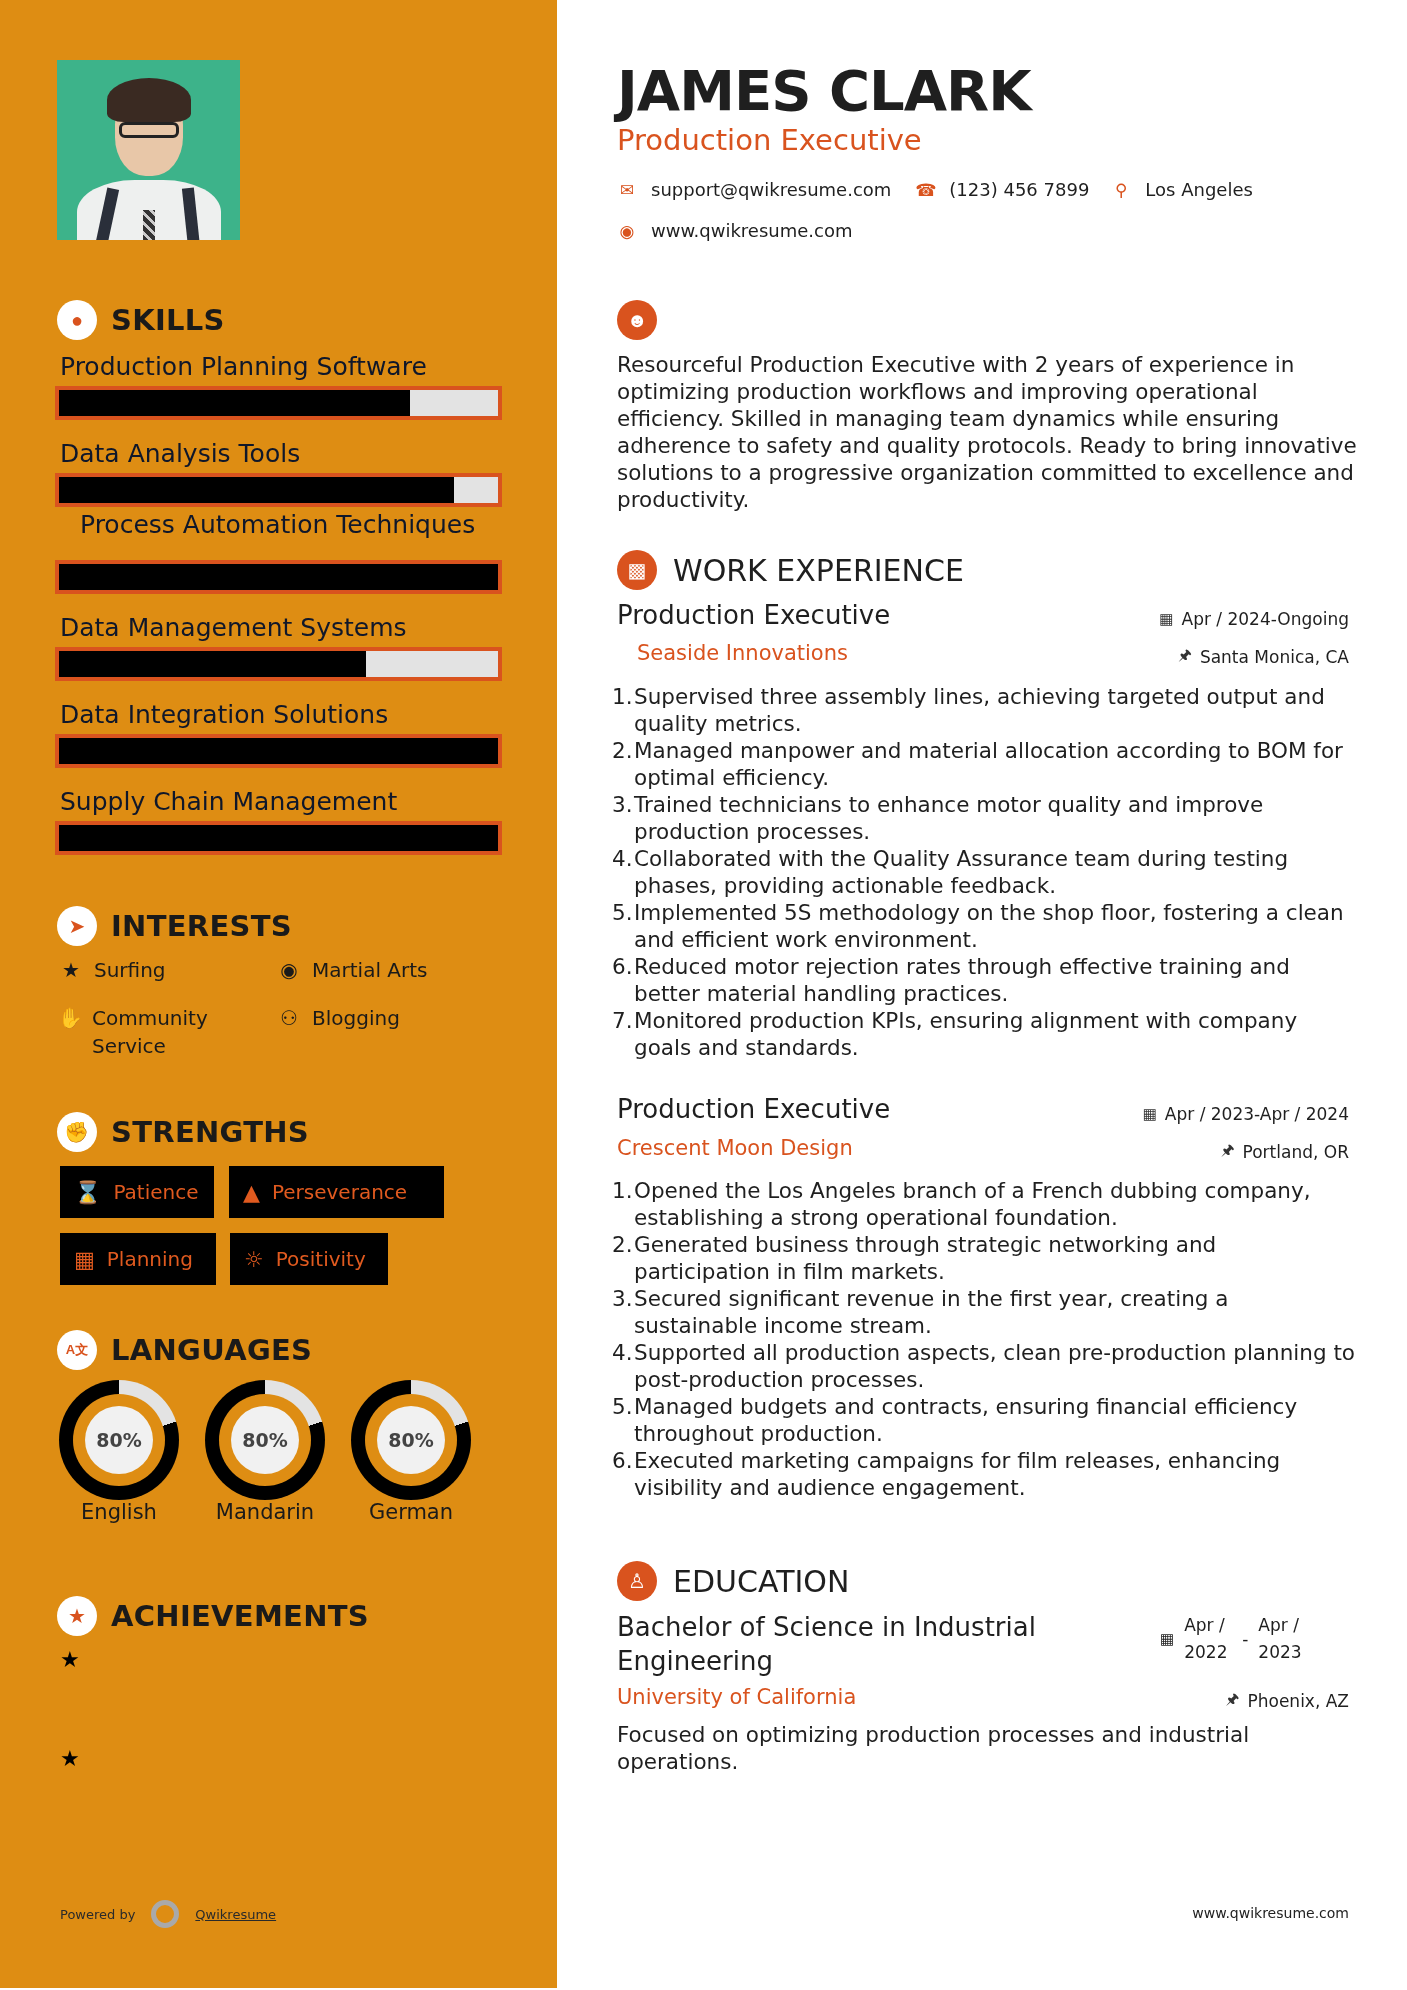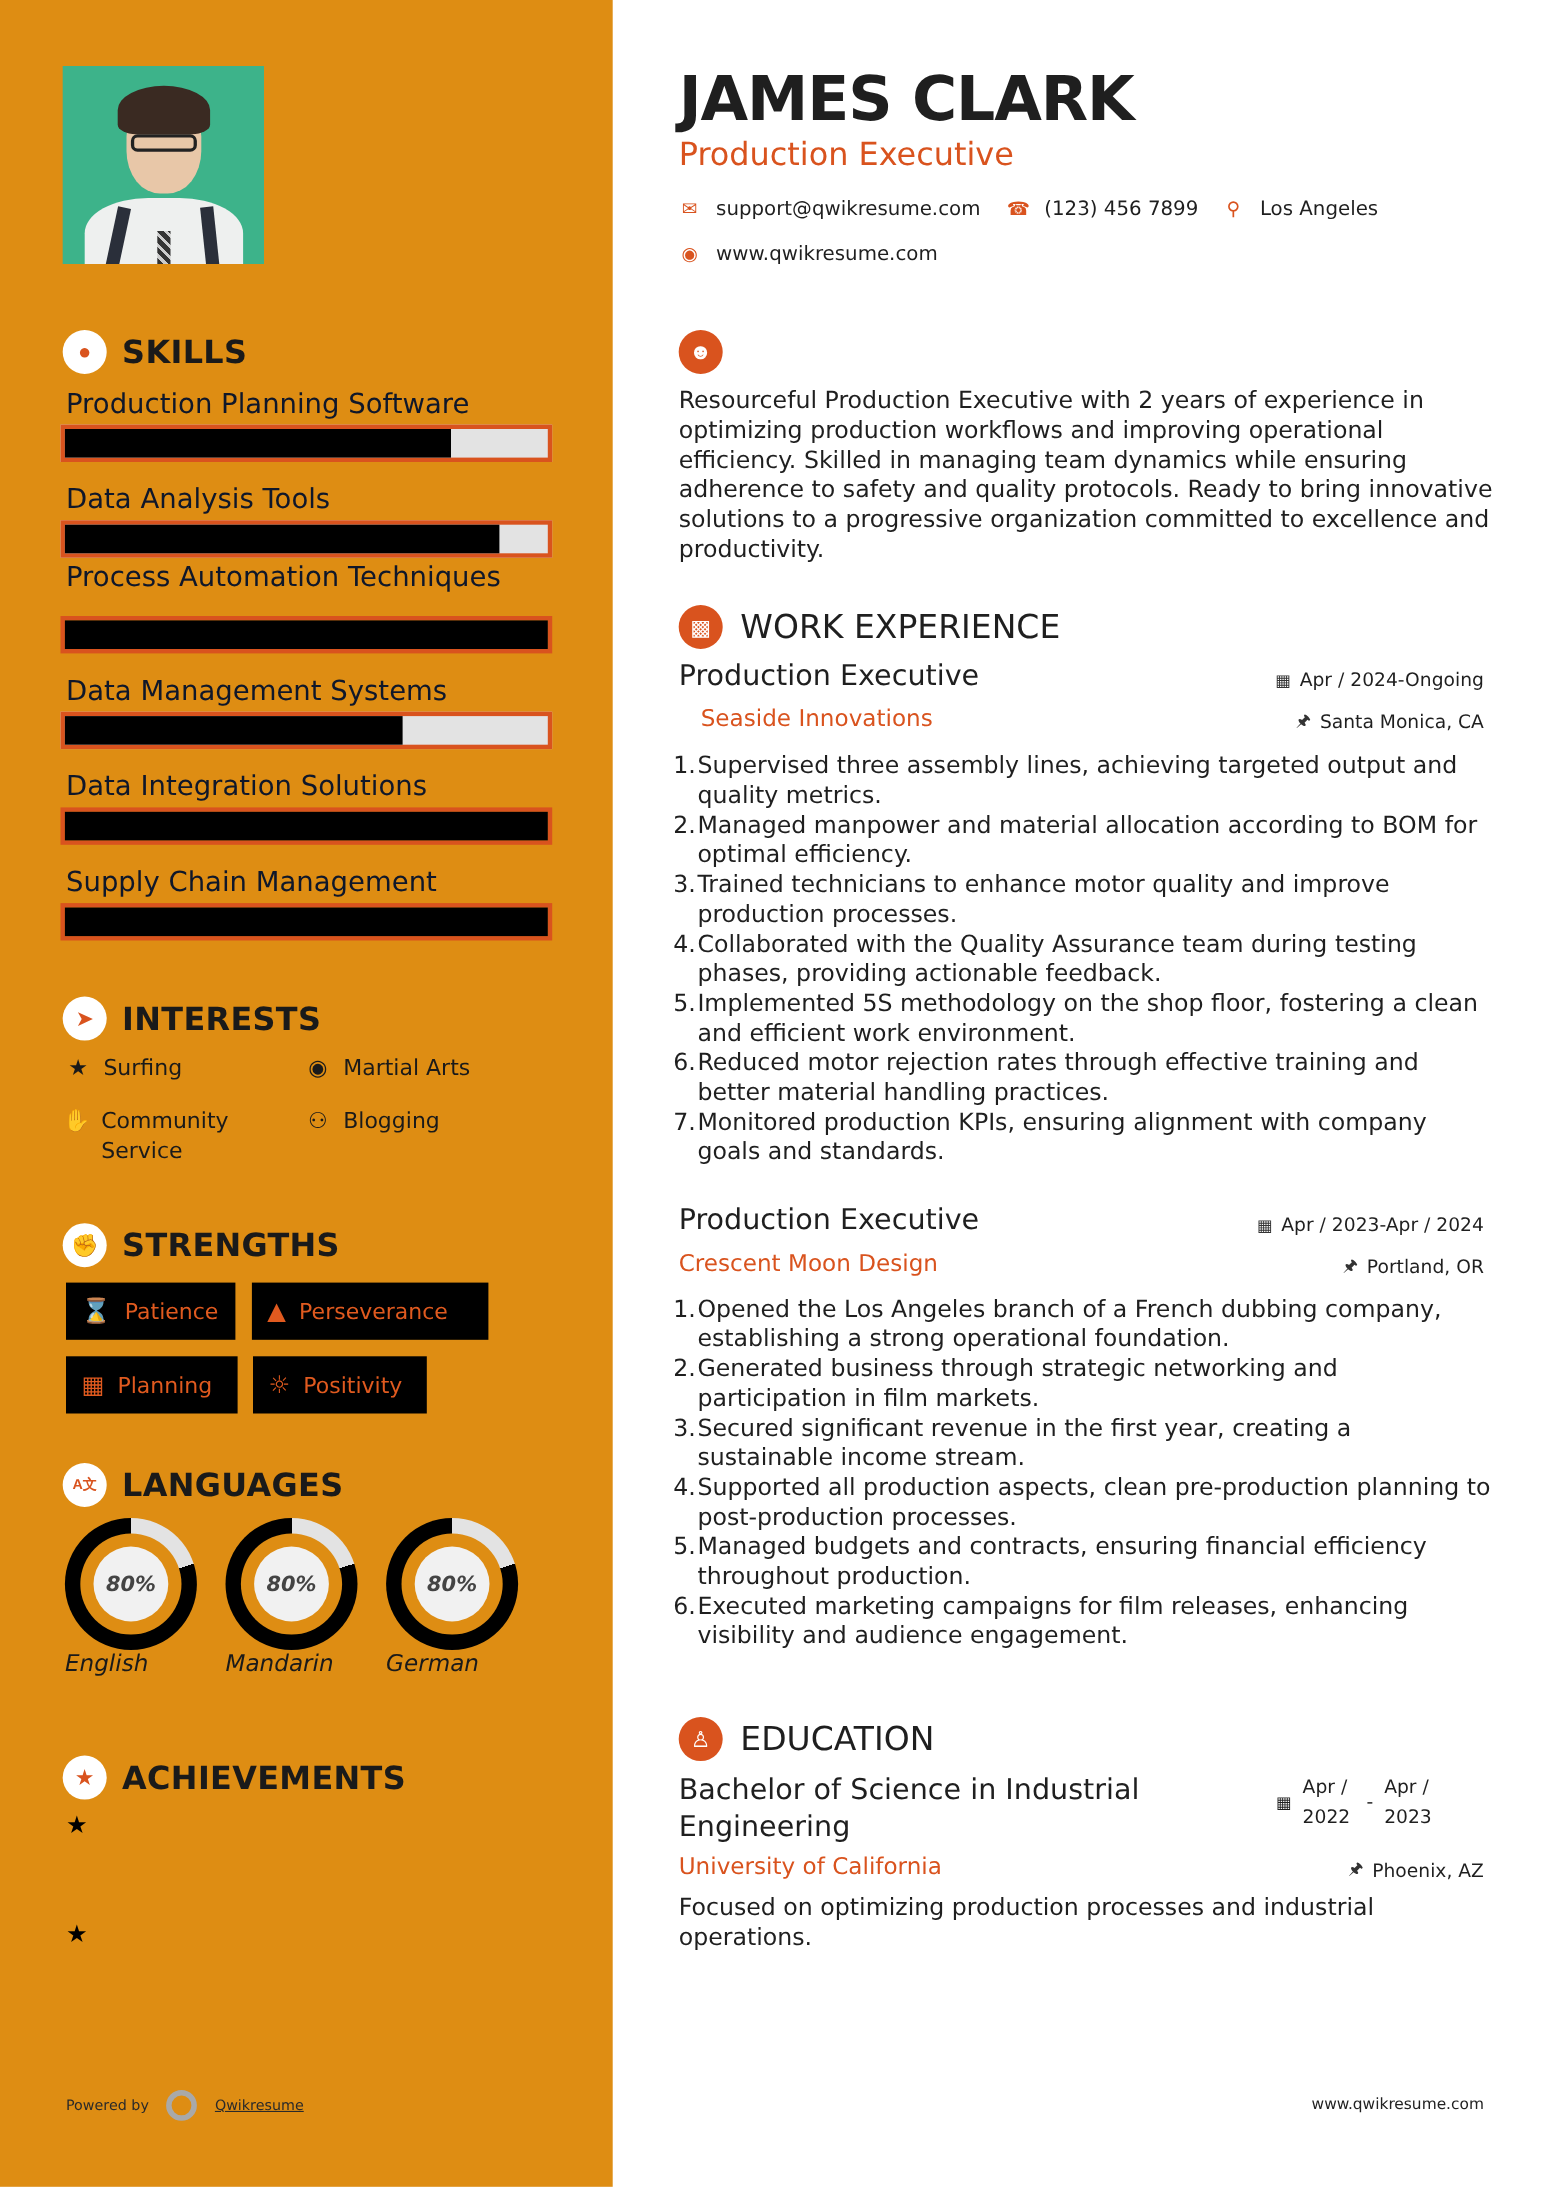--- a/index.html
+++ b/index.html
@@ -23,21 +23,21 @@
   .skill-label { position: absolute; left: 60px; font-family: "DejaVu Sans", sans-serif; font-size: 25px; color: #0f172a; }
   .skill-bar { position: absolute; left: 55px; width: 447px; height: 34px; border: 4px solid #d9531e; background: #e3e3e3; }
   .skill-fill { height: 100%; background: #000; }
 
   .interest { position: absolute; font-family: "DejaVu Sans", sans-serif; font-size: 20px; color: #1a1a1a; display: flex; gap: 12px; align-items: flex-start; line-height: 28px; }
   .interest .ico { width: 22px; text-align: center; font-size: 20px; }
 
   .badge { position: absolute; height: 52px; background: #000; color: #e05a1f; display: flex; align-items: center; gap: 12px; padding: 0 14px; font-family: "DejaVu Sans", sans-serif; font-size: 20px; }
   .badge .ico { font-size: 22px; }
 
-  .lang { position: absolute; width: 120px; text-align: left; font-style: italic; }
+  .lang { position: absolute; width: 120px; text-align: center; }
   .ring { width: 120px; height: 120px; border-radius: 50%; position: relative; }
   .ring-inner { position: absolute; left: 14px; top: 14px; width: 92px; height: 92px; border-radius: 50%; background: #de8d13; }
   .ring-center { position: absolute; left: 26px; top: 26px; width: 68px; height: 68px; border-radius: 50%; background: #f1f1f1; display: flex; align-items: center; justify-content: center; font-family: "DejaVu Sans", sans-serif; font-weight: bold; font-size: 19px; color: #444; }
   .lang-name { font-family: "DejaVu Sans", sans-serif; font-size: 21px; color: #1a1a1a; }
 
   .ach { position: absolute; left: 60px; width: 460px; display: flex; gap: 12px; font-family: "DejaVu Sans", sans-serif; font-size: 20.5px; line-height: 28px; color: #1a1a1a; }
   .ach .ico { width: 34px; flex: 0 0 34px; font-size: 22px; color: #000; }
 
   .powered { position: absolute; left: 60px; top: 1900px; display: flex; align-items: center; gap: 16px; font-family: "DejaVu Sans", sans-serif; font-size: 13px; color: #2a2a2a; }
   .q-logo { width: 28px; height: 28px; border-radius: 50%; border: 5px solid #a9a9a9; }
@@ -91,21 +91,21 @@
   <div class="skill-label" style="top:352px;">Production Planning Software</div>
   <div class="skill-bar" style="top:386px;">
       <div class="skill-fill" style="width: 80%;"></div>
     </div>
 
   <div class="skill-label" style="top:439px;">Data Analysis Tools</div>
   <div class="skill-bar" style="top:473px;">
       <div class="skill-fill" style="width: 90%;"></div>
     </div>
 
-  <div class="skill-label" style="top:510px;">Process Automation Techniques</div>
+  <div class="skill-label" style="top:510px;margin-left:20px;">Process Automation Techniques</div>
   <div class="skill-bar" style="top:560px;">
       <div class="skill-fill" style="width: 100%;"></div>
     </div>
 
   <div class="skill-label" style="top:613px;">Data Management Systems</div>
   <div class="skill-bar" style="top:647px;">
       <div class="skill-fill" style="width: 70%;"></div>
     </div>
 
   <div class="skill-label" style="top:700px;">Data Integration Solutions</div>

